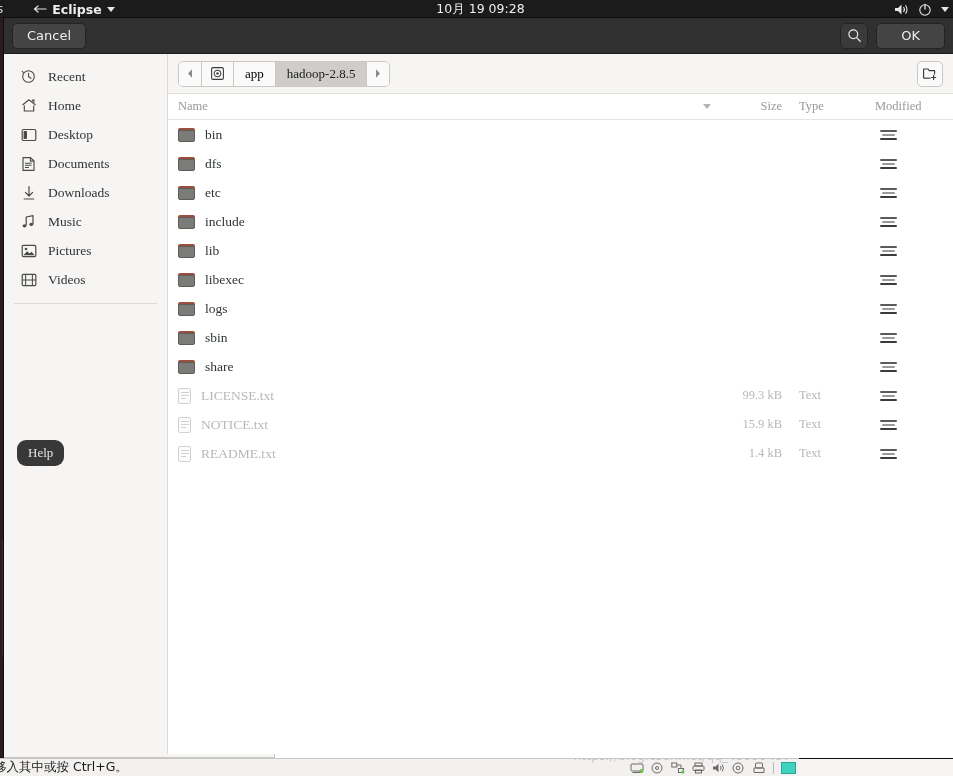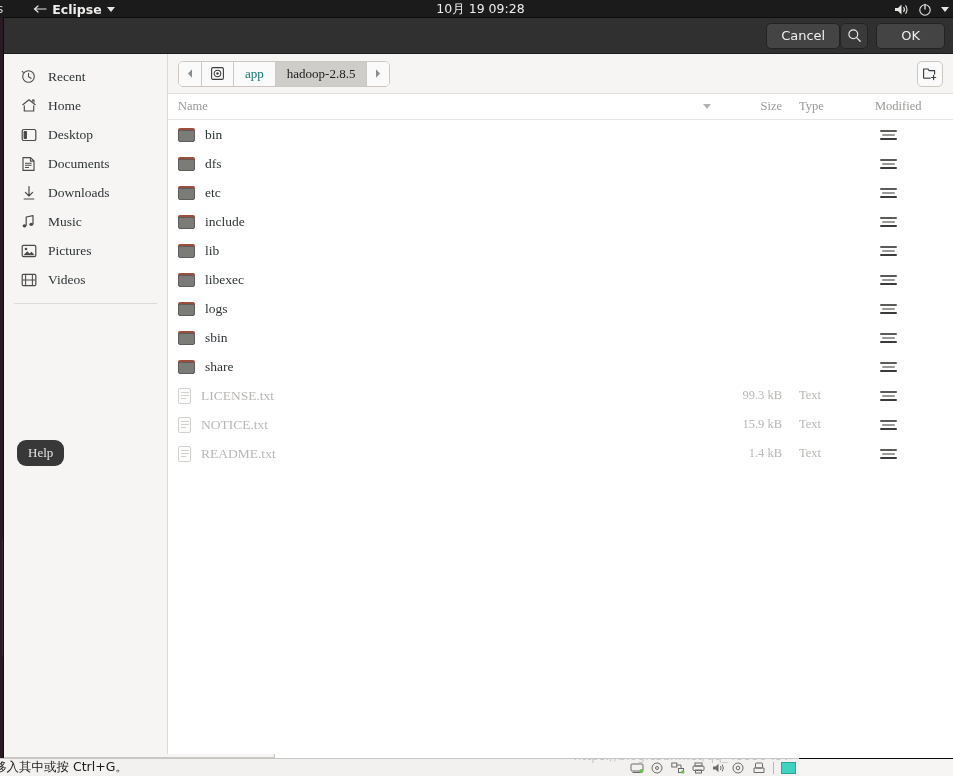--- a/index.html
+++ b/index.html
@@ -38,21 +38,21 @@
   
   #file-dialog{
     position:absolute; left:4px; top:18px; width:949px; height:740px;
     background:#f6f5f4;
     display:flex; flex-direction:column;
     box-shadow:0 0 0 1px #0d0d0d;
   }
   
   #dialog-headerbar{
     height:36px; background:#303030; border-bottom:1px solid #1c1c1c;
-    display:flex; align-items:center; justify-content:flex-end;
+    display:flex; align-items:center; justify-content:space-between;
     padding:0 8px; flex:0 0 36px;
   }
   .hb-btn{
     background:#444444; border:1px solid #232323; border-radius:5px;
     color:#eeeeec; font-size:13px; height:26px;
     display:flex; align-items:center; justify-content:center;
     padding:0 14px; cursor:pointer; user-select:none;
   }
   .hb-right{ display:flex; align-items:center; gap:8px; }
   .hb-icon-btn{
@@ -93,21 +93,21 @@
     display:flex; align-items:center; justify-content:space-between;
     padding:0 10px 0 10px;
   }
   .pathbar{
     display:flex; align-items:stretch; height:26px;
     border:1px solid #cdc7c2; border-radius:5px; overflow:hidden;
     background:#fbfafa;
   }
   .pb-btn{
     display:flex; align-items:center; justify-content:center;
-    padding:0 11px; font-size:13px; color:#0f766e; background:#fbfafa;
+    padding:0 11px; font-size:13px; color:#000000; background:#fbfafa;
     border-right:1px solid #cdc7c2; cursor:pointer; user-select:none;
   }
   .pb-btn:last-child{ border-right:none; }
   .pb-arrow{ padding:0 7px; color:#8b8b8b; }
   .pb-btn.active{ background:#cfcdca; color:#1b1b1b; }
   .pb-btn.icononly{ padding:0 8px; }
   .newfolder-btn{
     width:26px; height:26px; border:1px solid #cdc7c2; border-radius:5px;
     background:#fbfafa; display:flex; align-items:center; justify-content:center;
     cursor:pointer;

